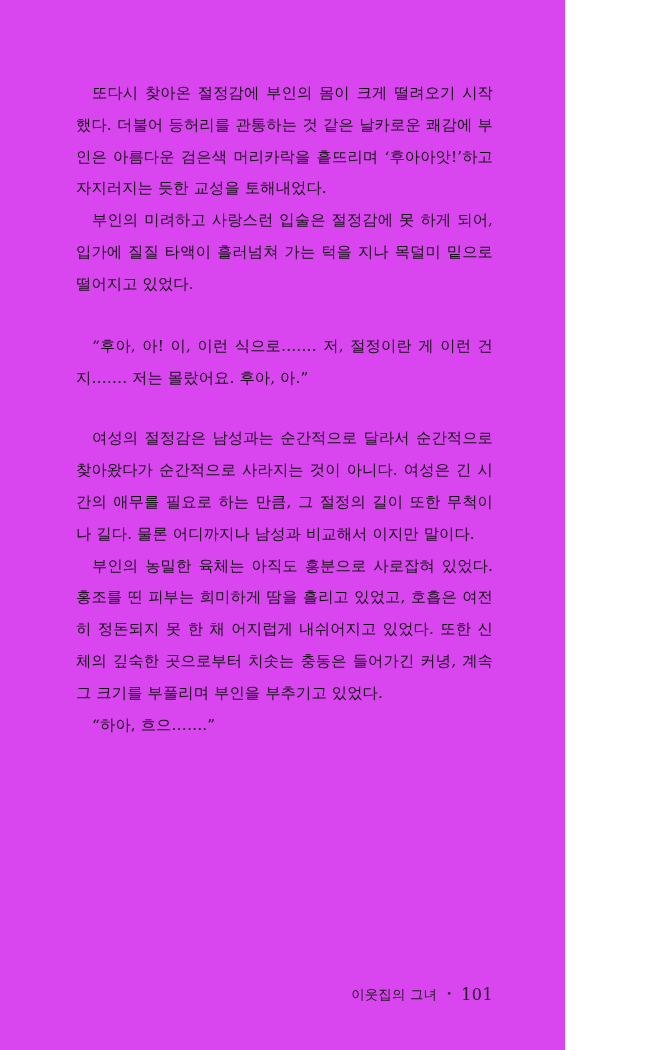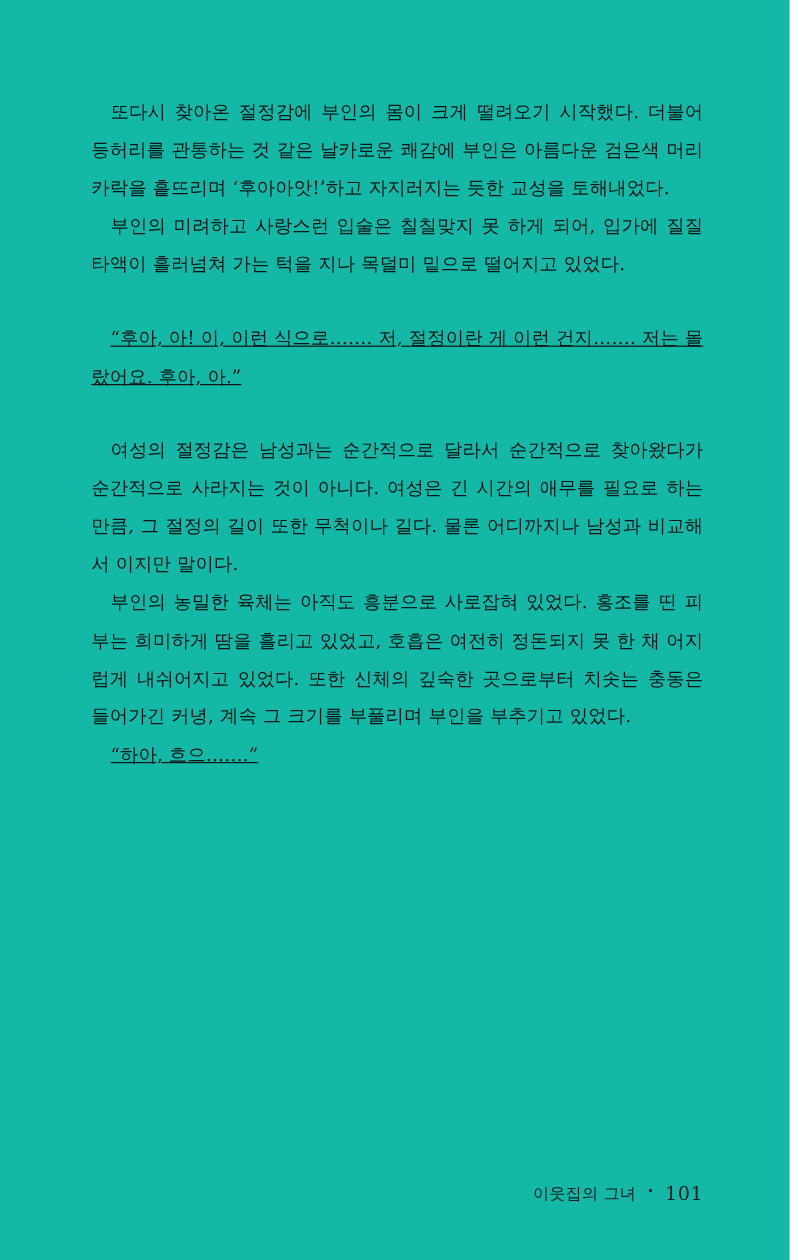--- a/index.html
+++ b/index.html
@@ -11,42 +11,41 @@
     width: 666px;
     height: 1050px;
     position: relative;
     font-family: "DejaVu Serif", "Liberation Serif", serif;
     color: #1a1a1a;
     overflow: hidden;
   }
   .page {
     position: absolute;
     left: 0; top: 0;
-    width: 658px;
+    width: 565px;
     height: 1050px;
     box-sizing: border-box;
     padding: 78px 72px 16px 76px;
-    background: #14b8a6;
+    background: #d946ef;
   }
   .body-text {
     font-size: 15.3px;
     line-height: 2.08;
     text-align: justify;
     text-justify: inter-character;
     letter-spacing: 0.1px;
     color: #141414;
   }
   .para {
     margin: 0;
     text-indent: 1.05em;
     text-align: justify;
   }
   .para.quote {
     text-indent: 1.05em;
-    text-decoration: underline;
   }
   .gap-block {
     height: 30px;
   }
   .gap-block-sm {
     height: 29px;
   }
   .footer {
     position: absolute;
     right: 72px;
@@ -70,21 +69,21 @@
     font-size: 16px;
     letter-spacing: 0.4px;
   }
 </style>
 </head>
 <body>
 
 <div class="page">
   <div class="body-text">
     <p class="para">또다시 찾아온 절정감에 부인의 몸이 크게 떨려오기 시작했다. 더불어 등허리를 관통하는 것 같은 날카로운 쾌감에 부인은 아름다운 검은색 머리카락을 흩뜨리며 ‘후아아앗!’하고 자지러지는 듯한 교성을 토해내었다.</p>
-    <p class="para">부인의 미려하고 사랑스런 입술은 칠칠맞지 못 하게 되어, 입가에 질질 타액이 흘러넘쳐 가는 턱을 지나 목덜미 밑으로 떨어지고 있었다.</p>
+    <p class="para">부인의 미려하고 사랑스런 입술은 절정감에 못 하게 되어, 입가에 질질 타액이 흘러넘쳐 가는 턱을 지나 목덜미 밑으로 떨어지고 있었다.</p>
     <div class="gap-block"></div>
     <p class="para quote">“후아, 아! 이, 이런 식으로……. 저, 절정이란 게 이런 건지……. 저는 몰랐어요. 후아, 아.”</p>
     <div class="gap-block-sm"></div>
     <p class="para">여성의 절정감은 남성과는 순간적으로 달라서 순간적으로 찾아왔다가 순간적으로 사라지는 것이 아니다. 여성은 긴 시간의 애무를 필요로 하는 만큼, 그 절정의 길이 또한 무척이나 길다. 물론 어디까지나 남성과 비교해서 이지만 말이다.</p>
     <p class="para">부인의 농밀한 육체는 아직도 흥분으로 사로잡혀 있었다. 홍조를 띤 피부는 희미하게 땀을 흘리고 있었고, 호흡은 여전히 정돈되지 못 한 채 어지럽게 내쉬어지고 있었다. 또한 신체의 깊숙한 곳으로부터 치솟는 충동은 들어가긴 커녕, 계속 그 크기를 부풀리며 부인을 부추기고 있었다.</p>
     <p class="para quote">“하아, 흐으…….”</p>
   </div>
 
   <div class="footer">
     <span>이웃집의 그녀</span>

